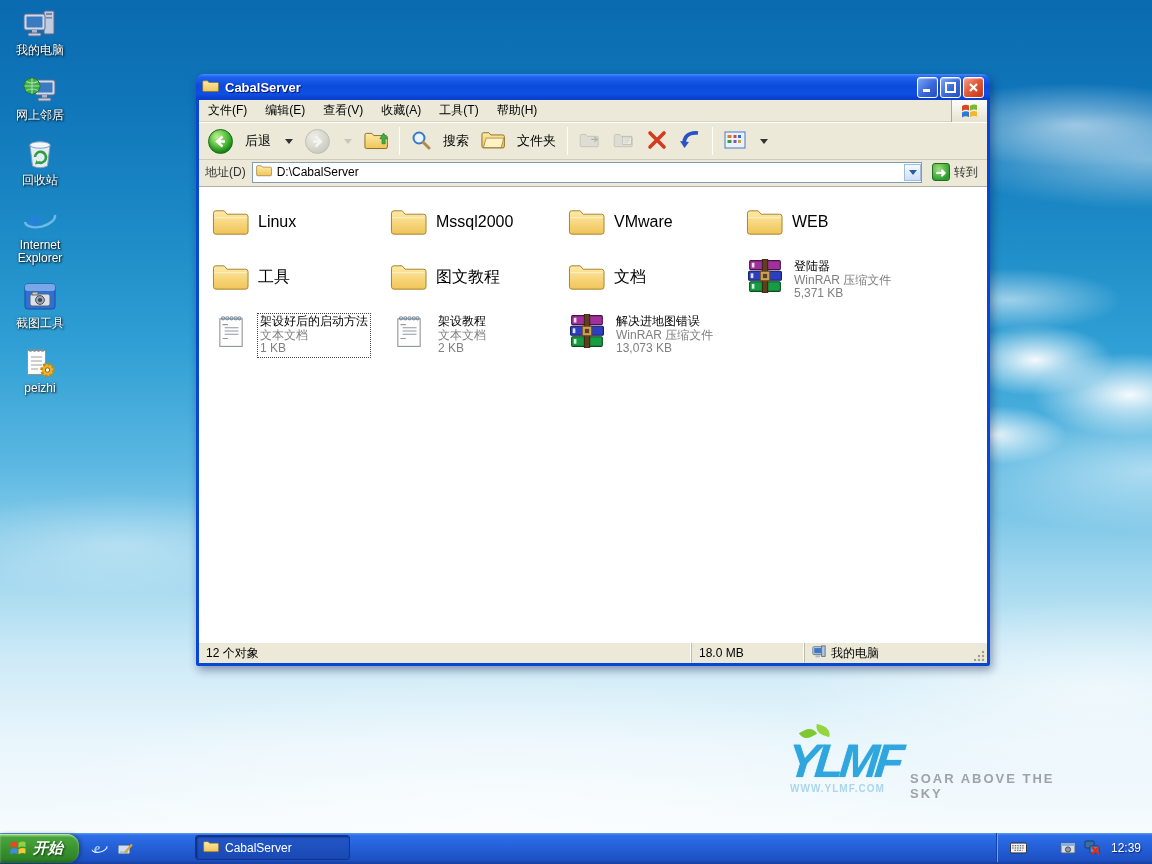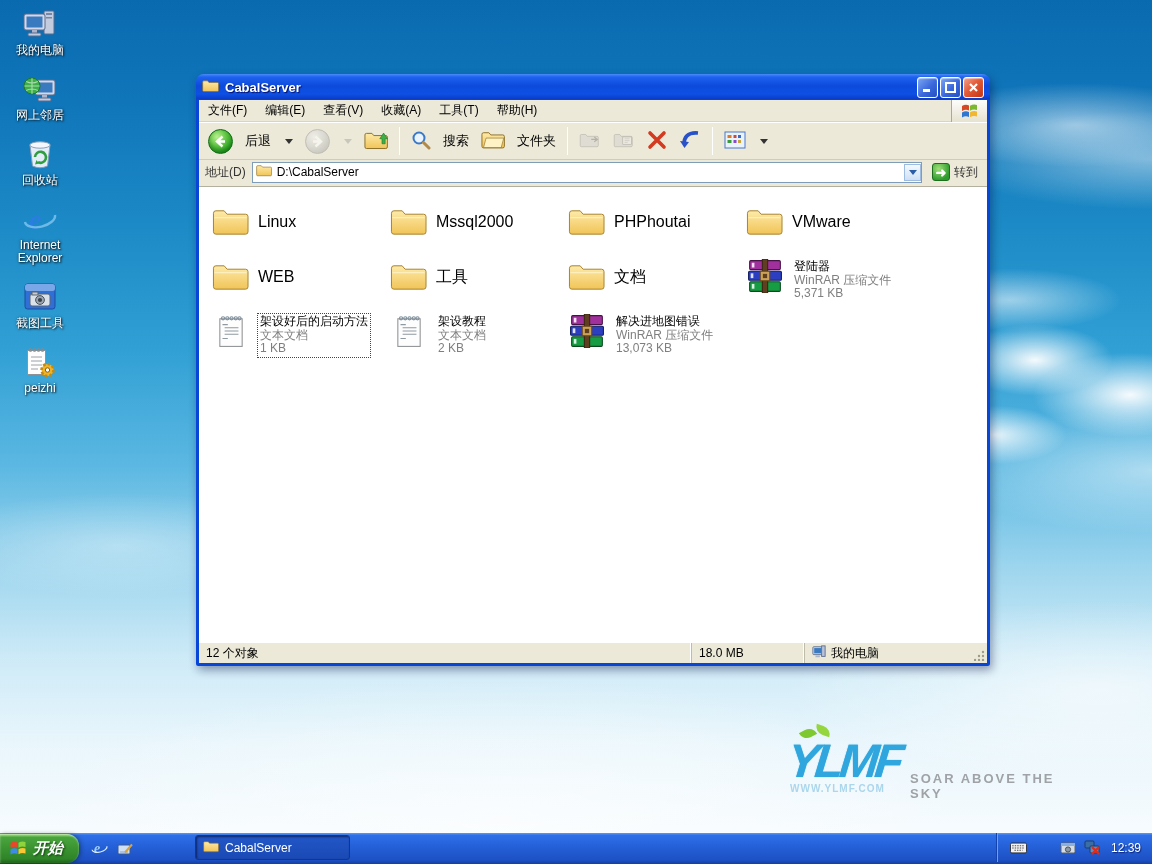--- a/index.html
+++ b/index.html
@@ -379,49 +379,49 @@
               </span>
               <span class="label">Mssql2000</span>
             </div>
           <div class="tile">
               <span class="ic">
                 <svg width="37" height="30" viewBox="0 0 38 30">
                   <path d="M1.5 6 q0-2.5 2.5-2.5 h8.5 l3 3.5 h19 q2.5 0 2.5 2.5 V25 q0 2.5-2.5 2.5 H4 q-2.5 0-2.5-2.5 z" fill="url(#gfold)" stroke="#a5822e"></path>
                   <path d="M2.5 10.5 h33" stroke="#fff3c9" stroke-width="1.5" opacity=".8"></path>
                 </svg>
               </span>
-              <span class="label">PHPhoutai</span>
-            </div>
-          <div class="tile">
-              <span class="ic">
-                <svg width="37" height="30" viewBox="0 0 38 30">
-                  <path d="M1.5 6 q0-2.5 2.5-2.5 h8.5 l3 3.5 h19 q2.5 0 2.5 2.5 V25 q0 2.5-2.5 2.5 H4 q-2.5 0-2.5-2.5 z" fill="url(#gfold)" stroke="#a5822e"></path>
-                  <path d="M2.5 10.5 h33" stroke="#fff3c9" stroke-width="1.5" opacity=".8"></path>
-                </svg>
-              </span>
               <span class="label">VMware</span>
             </div>
 
           <div class="tile">
               <span class="ic">
                 <svg width="37" height="30" viewBox="0 0 38 30">
                   <path d="M1.5 6 q0-2.5 2.5-2.5 h8.5 l3 3.5 h19 q2.5 0 2.5 2.5 V25 q0 2.5-2.5 2.5 H4 q-2.5 0-2.5-2.5 z" fill="url(#gfold)" stroke="#a5822e"></path>
                   <path d="M2.5 10.5 h33" stroke="#fff3c9" stroke-width="1.5" opacity=".8"></path>
                 </svg>
               </span>
               <span class="label">WEB</span>
             </div>
           <div class="tile">
               <span class="ic">
                 <svg width="37" height="30" viewBox="0 0 38 30">
                   <path d="M1.5 6 q0-2.5 2.5-2.5 h8.5 l3 3.5 h19 q2.5 0 2.5 2.5 V25 q0 2.5-2.5 2.5 H4 q-2.5 0-2.5-2.5 z" fill="url(#gfold)" stroke="#a5822e"></path>
                   <path d="M2.5 10.5 h33" stroke="#fff3c9" stroke-width="1.5" opacity=".8"></path>
                 </svg>
               </span>
               <span class="label">工具</span>
+            </div>
+          <div class="tile">
+              <span class="ic">
+                <svg width="37" height="30" viewBox="0 0 38 30">
+                  <path d="M1.5 6 q0-2.5 2.5-2.5 h8.5 l3 3.5 h19 q2.5 0 2.5 2.5 V25 q0 2.5-2.5 2.5 H4 q-2.5 0-2.5-2.5 z" fill="url(#gfold)" stroke="#a5822e"></path>
+                  <path d="M2.5 10.5 h33" stroke="#fff3c9" stroke-width="1.5" opacity=".8"></path>
+                </svg>
+              </span>
+              <span class="label">图文教程</span>
             </div>
           <div class="tile">
               <span class="ic">
                 <svg width="37" height="30" viewBox="0 0 38 30">
                   <path d="M1.5 6 q0-2.5 2.5-2.5 h8.5 l3 3.5 h19 q2.5 0 2.5 2.5 V25 q0 2.5-2.5 2.5 H4 q-2.5 0-2.5-2.5 z" fill="url(#gfold)" stroke="#a5822e"></path>
                   <path d="M2.5 10.5 h33" stroke="#fff3c9" stroke-width="1.5" opacity=".8"></path>
                 </svg>
               </span>
               <span class="label">文档</span>
             </div>

